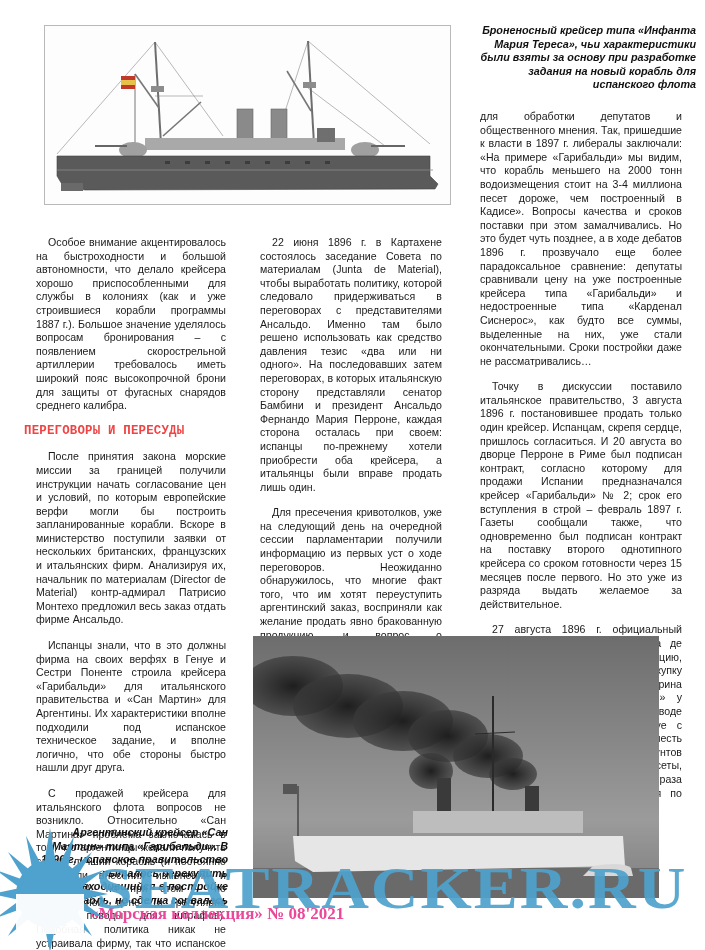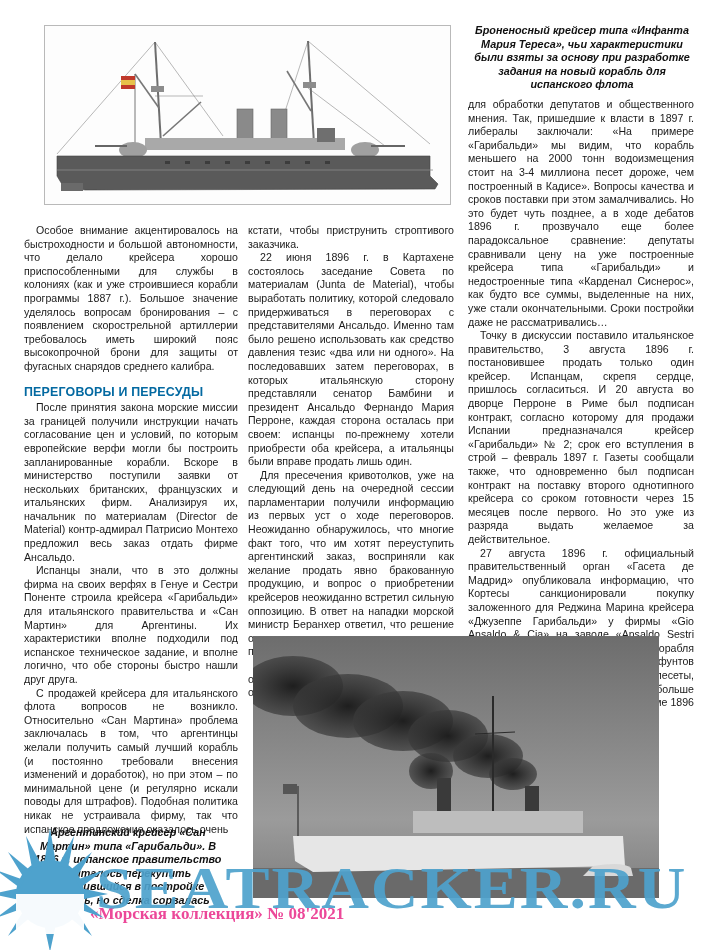--- a/index.html
+++ b/index.html
@@ -1,27 +1,27 @@
 <!DOCTYPE html>
 <html><head>
 <meta charset="utf-8">
 <style>
   html, body { margin: 0; padding: 0; }
   body { width: 705px; height: 950px; background: #ffffff; position: relative; overflow: hidden;
          font-family: "Liberation Sans", sans-serif; color: #1a1a1a; }
   .col { position: absolute; font-size: 10.6px; line-height: 13.6px; text-align: justify; }
-  .col p { margin: 0; text-indent: 12px; }
+  .col p { margin: 12px; text-indent: 12px; }
   .col p.noindent { text-indent: 0; }
   #col1 { left: 24px; top: 224px; width: 214px; }
   #col2 { left: 248px; top: 224px; width: 206px; }
   #col3 { left: 468px; top: 98px; width: 226px; }
-  .heading { font-family: Liberation Sans, sans-serif; font-weight: bold; font-size: 12.4px;
-             letter-spacing: 0.2px; margin: 12px 0 2px 0; text-indent: 0; color: #0369a1; }
+  .heading { font-family: Liberation Mono, monospace; font-weight: bold; font-size: 12.4px;
+             letter-spacing: 0.2px; margin: 12px 0 2px 0; text-indent: 0; color: #ef4444; }
   .caption { position: absolute; font-style: italic; font-weight: bold; font-size: 10.8px;
-             line-height: 13.5px; color: #111; text-align: center; }
+             line-height: 13.5px; color: #111; text-align: right; }
   #caption-top { left: 468px; top: 24px; width: 228px; }
   #caption-bottom { left: 28px; top: 826px; width: 200px; }
   .figure { position: absolute; border: 1px solid #b9b9b9; background: #fdfdfd; overflow: hidden; }
   #fig-top { left: 44px; top: 25px; width: 405px; height: 178px; }
   #fig-bottom { left: 253px; top: 636px; width: 406px; height: 262px; background: #7a7a7a; border: none; }
   .footer { position: absolute; top: 904px; font-family: Liberation Serif, serif; font-weight: bold; font-size: 17px; color: #ec4899; }
   #page-num { left: 43px; }
   #footer-mag { left: 90px; }
   #watermark { position: absolute; left: 8px; top: 820px; width: 676px; height: 130px; pointer-events: none; }
   .wm-text { position: absolute; left: 88px; top: 34px; font-family: "Liberation Serif", serif; font-weight: bold;
@@ -93,21 +93,20 @@
 
 <div class="col" id="col1">
   <p>Особое внимание акцентировалось на быстроходности и большой автономности, что делало крейсера хорошо приспособленными для службы в колониях (как и уже строившиеся корабли программы 1887 г.). Большое значение уделялось вопросам бронирования – с появлением скорострельной артиллерии требовалось иметь широкий пояс высокопрочной брони для защиты от фугасных снарядов среднего калибра.</p>
   <div class="heading">ПЕРЕГОВОРЫ И ПЕРЕСУДЫ</div>
   <p>После принятия закона морские миссии за границей получили инструкции начать согласование цен и условий, по которым европейские верфи могли бы построить запланированные корабли. Вскоре в министерство поступили заявки от нескольких британских, французских и итальянских фирм. Анализируя их, начальник по материалам (Director de Material) контр-адмирал Патрисио Монтехо предложил весь заказ отдать фирме Ансальдо.</p>
   <p>Испанцы знали, что в это должны фирма на своих верфях в Генуе и Сестри Поненте строила крейсера «Гарибальди» для итальянского правительства и «Сан Мартин» для Аргентины. Их характеристики вполне подходили под испанское техническое задание, и вполне логично, что обе стороны быстро нашли друг друга.</p>
   <p>С продажей крейсера для итальянского флота вопросов не возникло. Относительно «Сан Мартина» проблема заключалась в том, что аргентинцы желали получить самый лучший корабль (и постоянно требовали внесения изменений и доработок), но при этом – по минимальной цене (и регулярно искали поводы для штрафов). Подобная политика никак не устраивала фирму, так что испанское предложение оказалось очень</p>
 </div>
 
 <div class="col" id="col2">
-  <p class="noindent">кстати, чтобы приструнить строптивого заказчика.</p>
   <p>22 июня 1896 г. в Картахене состоялось заседание Совета по материалам (Junta de Material), чтобы выработать политику, которой следовало придерживаться в переговорах с представителями Ансальдо. Именно там было решено использовать как средство давления тезис «два или ни одного». На последовавших затем переговорах, в которых итальянскую сторону представляли сенатор Бамбини и президент Ансальдо Фернандо Мария Перроне, каждая сторона осталась при своем: испанцы по-прежнему хотели приобрести оба крейсера, а итальянцы были вправе продать лишь один.</p>
   <p>Для пресечения кривотолков, уже на следующий день на очередной сессии парламентарии получили информацию из первых уст о ходе переговоров. Неожиданно обнаружилось, что многие факт того, что им хотят переуступить аргентинский заказ, восприняли как желание продать явно бракованную продукцию, и вопрос о приобретении крейсеров неожиданно встретил сильную оппозицию. В ответ на нападки морской министр Беранхер ответил, что решение о заказе еще не принято и переговоры продолжаются.</p>
   <p>Кстати, ссылка на суммы, в которые обходятся отечественные корабли, обычно являлась стандартным трюком</p>
 </div>
 
 <div class="col" id="col3">
   <p class="noindent">для обработки депутатов и общественного мнения. Так, пришедшие к власти в 1897 г. либералы заключали: «На примере «Гарибальди» мы видим, что корабль меньшего на 2000 тонн водоизмещения стоит на 3-4 миллиона песет дороже, чем построенный в Кадисе». Вопросы качества и сроков поставки при этом замалчивались. Но это будет чуть позднее, а в ходе дебатов 1896 г. прозвучало еще более парадоксальное сравнение: депутаты сравнивали цену на уже построенные крейсера типа «Гарибальди» и недостроенные типа «Карденал Сиснерос», как будто все суммы, выделенные на них, уже стали окончательными. Сроки постройки даже не рассматривались…</p>
   <p>Точку в дискуссии поставило итальянское правительство, 3 августа 1896 г. постановившее продать только один крейсер. Испанцам, скрепя сердце, пришлось согласиться. И 20 августа во дворце Перроне в Риме был подписан контракт, согласно которому для продажи Испании предназначался крейсер «Гарибальди» № 2; срок его вступления в строй – февраль 1897 г. Газеты сообщали также, что одновременно был подписан контракт на поставку второго однотипного крейсера со сроком готовности через 15 месяцев после первого. Но это уже из разряда выдать желаемое за действительное.</p>
   <p>27 августа 1896 г. официальный правительственный орган «Гасета де Мадрид» опубликовала информацию, что Кортесы санкционировали покупку заложенного для Реджина Марина крейсера «Джузеппе Гарибальди» у фирмы «Gio Ansaldo &amp; Cia» на заводе «Ansaldo Sestri Ponenti» в Генуе с готовностью корабля через шесть месяцев – за 690 тыс. фунтов стерлингов. Переводя фунты в песеты, получаем 23 млн – в полтора раза больше суммы, планировавшейся по программе 1896 г.</p>
 </div>

